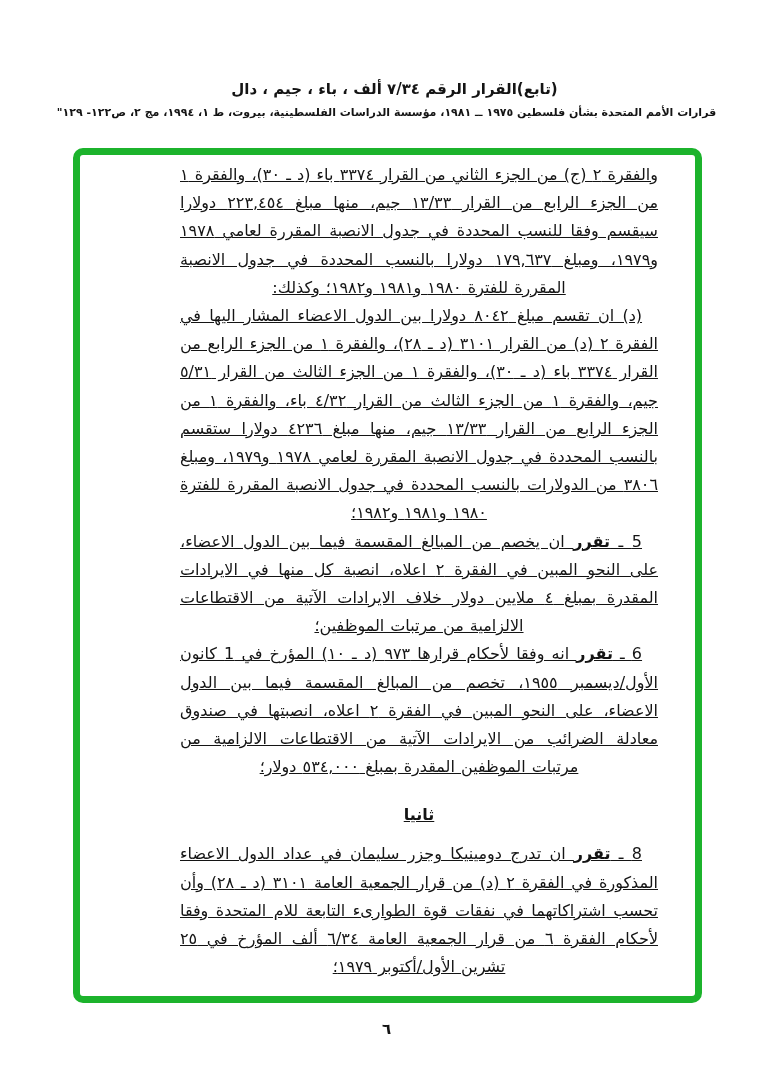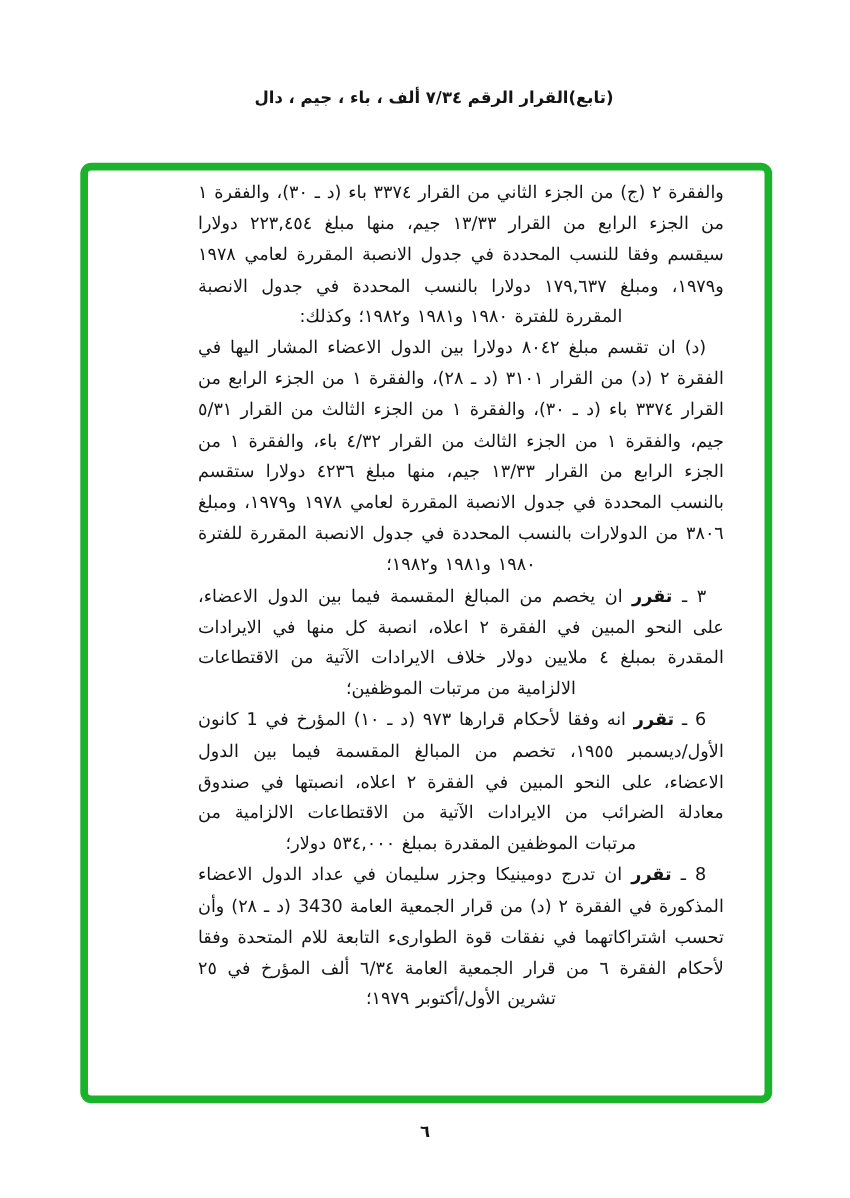--- a/index.html
+++ b/index.html
@@ -24,20 +24,21 @@
   .annotation-frame{
     position:absolute;left:73px;top:148px;
     width:615px;height:841px;
     border:7px solid #1cb32c;
     border-radius:10px;
     background:transparent;
   }
   .doc-body{
     position:absolute;left:180px;top:161px;width:478px;
     direction:rtl;
+    text-decoration:underline;
   }
   .doc-body p{
     margin:0;padding:0;
     font-size:16px;line-height:28.2px;
     text-align:justify;
     text-align-last:center;
     word-spacing:1px;
   }
   .doc-body p.indent{text-indent:16px;}
   .doc-body .bold{font-weight:bold;}
@@ -49,25 +50,27 @@
   .page-number{
     position:absolute;top:1020px;left:0;width:773px;
     text-align:center;font-size:15px;font-weight:bold;
   }
 </style>
 </head>
 <body style="background: rgb(255, 255, 255); color: rgb(20, 20, 20);">
 
 <div class="header">
   <p class="title">(تابع)القرار الرقم ٧/٣٤ ألف ، باء ، جيم ، دال</p>
+  <p class="citation">قرارات الأمم المتحدة بشأن فلسطين ١٩٧٥ ــ ١٩٨١، مؤسسة الدراسات الفلسطينية، بيروت، ط ١، ١٩٩٤، مج ٢، ص١٢٢- ١٢٩"</p>
 </div>
 
 <div class="annotation-frame" style="border-color: rgb(28, 179, 44);"></div>
 
 <div class="doc-body">
     <p><span>والفقرة ٢ (ج) من الجزء الثاني من القرار ٣٣٧٤ باء (د ـ ٣٠)، والفقرة ١ من الجزء الرابع من القرار ١٣/٣٣ جيم، منها مبلغ ٢٢٣,٤٥٤ دولارا سيقسم وفقا للنسب المحددة في جدول الانصبة المقررة لعامي ١٩٧٨ و١٩٧٩، ومبلغ ١٧٩,٦٣٧ دولارا بالنسب المحددة في جدول الانصبة المقررة للفترة ١٩٨٠ و١٩٨١ و١٩٨٢؛ وكذلك:</span></p>
     <p class="indent"><span>(د) ان تقسم مبلغ ٨٠٤٢ دولارا بين الدول الاعضاء المشار اليها في الفقرة ٢ (د) من القرار ٣١٠١ (د ـ ٢٨)، والفقرة ١ من الجزء الرابع من القرار ٣٣٧٤ باء (د ـ ٣٠)، والفقرة ١ من الجزء الثالث من القرار ٥/٣١ جيم، والفقرة ١ من الجزء الثالث من القرار ٤/٣٢ باء، والفقرة ١ من الجزء الرابع من القرار ١٣/٣٣ جيم، منها مبلغ ٤٢٣٦ دولارا ستقسم بالنسب المحددة في جدول الانصبة المقررة لعامي ١٩٧٨ و١٩٧٩، ومبلغ ٣٨٠٦ من الدولارات بالنسب المحددة في جدول الانصبة المقررة للفترة ١٩٨٠ و١٩٨١ و١٩٨٢؛</span></p>
-    <p class="indent"><span>٣ ـ </span><span class="bold">تقرر</span><span> ان يخصم من المبالغ المقسمة فيما بين الدول الاعضاء، على النحو المبين في الفقرة ٢ اعلاه، انصبة كل منها في الايرادات المقدرة بمبلغ ٤ ملايين دولار خلاف الايرادات الآتية من الاقتطاعات الالزامية من مرتبات الموظفين؛</span></p>
+    <p class="indent"><span>5 ـ </span><span class="bold">تقرر</span><span> ان يخصم من المبالغ المقسمة فيما بين الدول الاعضاء، على النحو المبين في الفقرة ٢ اعلاه، انصبة كل منها في الايرادات المقدرة بمبلغ ٤ ملايين دولار خلاف الايرادات الآتية من الاقتطاعات الالزامية من مرتبات الموظفين؛</span></p>
     <p class="indent"><span>6 ـ </span><span class="bold">تقرر</span><span> انه وفقا لأحكام قرارها ٩٧٣ (د ـ ١٠) المؤرخ في 1 كانون الأول/ديسمبر ١٩٥٥، تخصم من المبالغ المقسمة فيما بين الدول الاعضاء، على النحو المبين في الفقرة ٢ اعلاه، انصبتها في صندوق معادلة الضرائب من الايرادات الآتية من الاقتطاعات الالزامية من مرتبات الموظفين المقدرة بمبلغ ٥٣٤,٠٠٠ دولار؛</span></p>
-    <p class="indent"><span>8 ـ </span><span class="bold">تقرر</span><span> ان تدرج دومينيكا وجزر سليمان في عداد الدول الاعضاء المذكورة في الفقرة ٢ (د) من قرار الجمعية العامة 3430 (د ـ ٢٨) وأن تحسب اشتراكاتهما في نفقات قوة الطوارىء التابعة للام المتحدة وفقا لأحكام الفقرة ٦ من قرار الجمعية العامة ٦/٣٤ ألف المؤرخ في ٢٥ تشرين الأول/أكتوبر ١٩٧٩؛</span></p>
+    <h3>ثانيا</h3>
+    <p class="indent"><span>8 ـ </span><span class="bold">تقرر</span><span> ان تدرج دومينيكا وجزر سليمان في عداد الدول الاعضاء المذكورة في الفقرة ٢ (د) من قرار الجمعية العامة ٣١٠١ (د ـ ٢٨) وأن تحسب اشتراكاتهما في نفقات قوة الطوارىء التابعة للام المتحدة وفقا لأحكام الفقرة ٦ من قرار الجمعية العامة ٦/٣٤ ألف المؤرخ في ٢٥ تشرين الأول/أكتوبر ١٩٧٩؛</span></p>
   </div>
 
 <div class="page-number">٦</div>
 
 </body></html>

